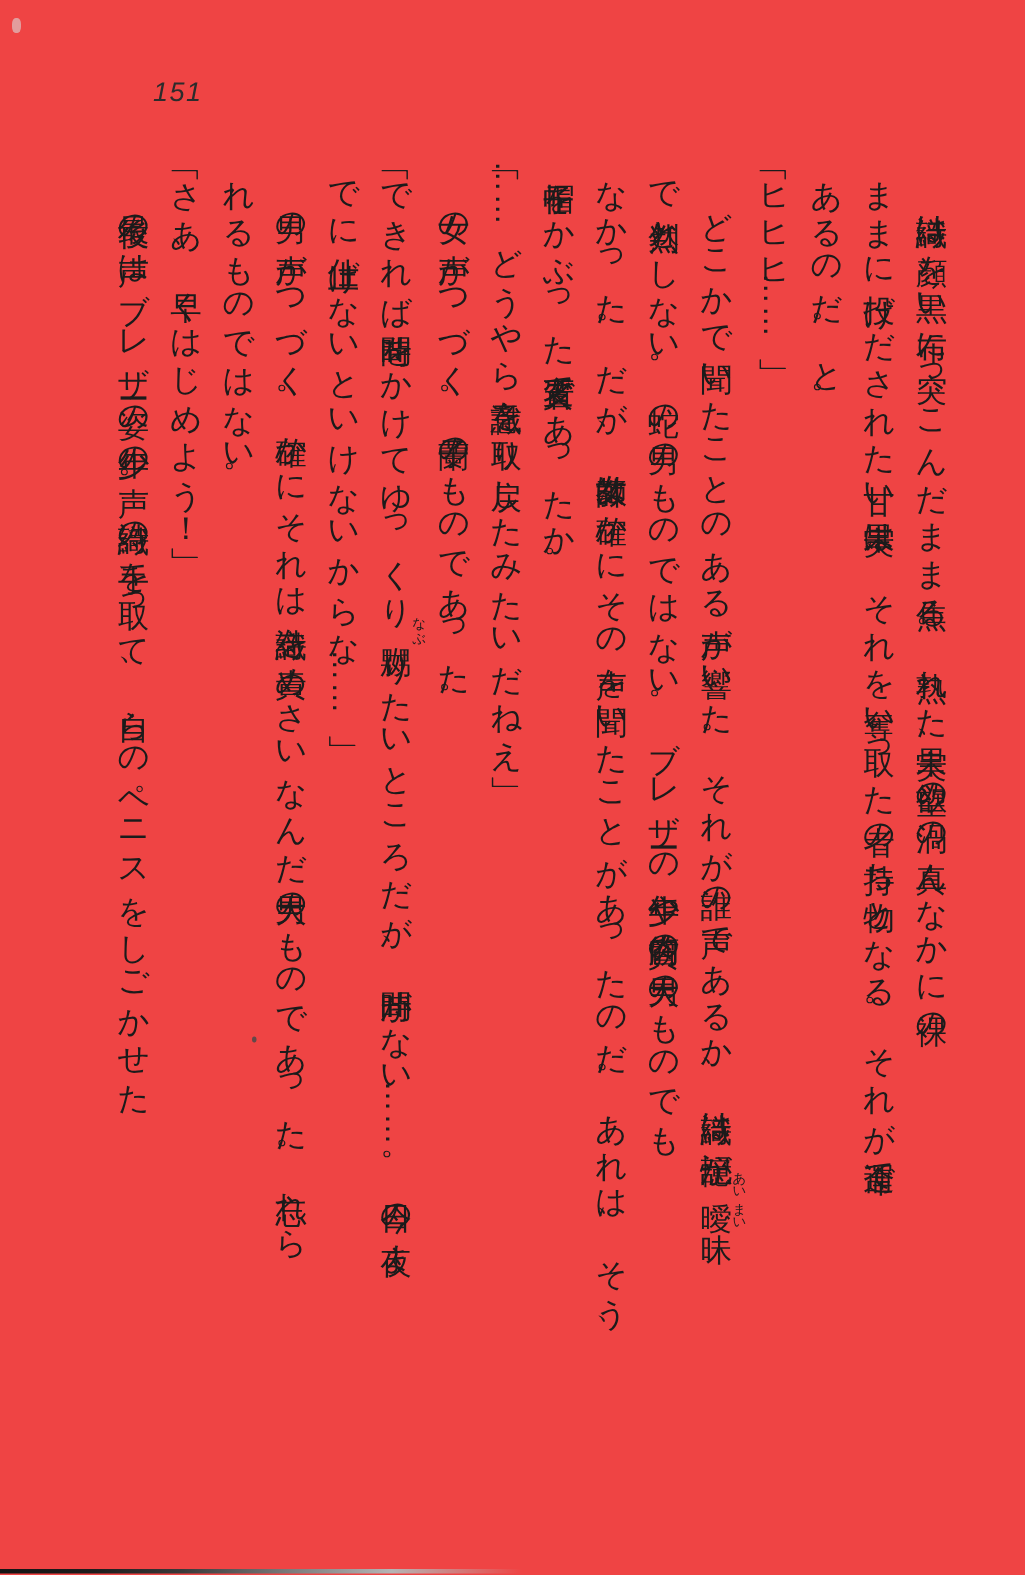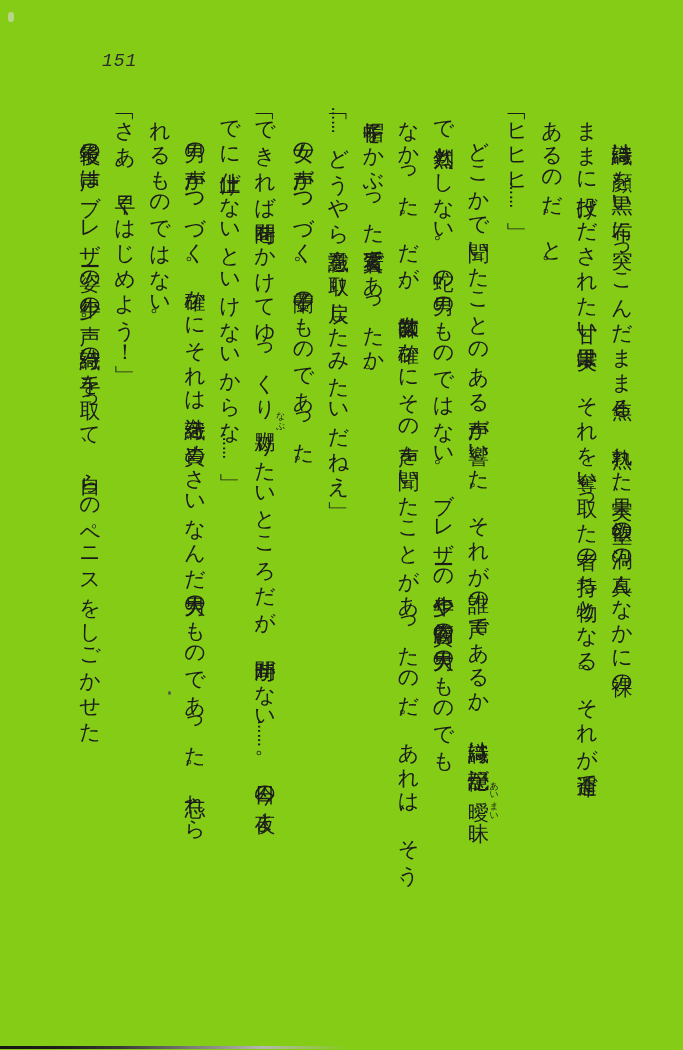--- a/index.html
+++ b/index.html
@@ -4,23 +4,23 @@
 <style>
   html, body {
     margin: 0;
     padding: 0;
     background: #ffffff;
   }
   .page {
     position: relative;
     width: 683px;
     height: 1050px;
-    background: #84cc16;
+    background: #ef4444;
     overflow: hidden;
-    font-family: Liberation Mono, monospace;
+    font-family: Liberation Sans, sans-serif;
   }
   .page-number {
     position: absolute;
     top: 51px;
     left: 102px;
     font-size: 18px;
     font-style: italic;
     color: #2c2c2c;
     letter-spacing: 1px;
   }

